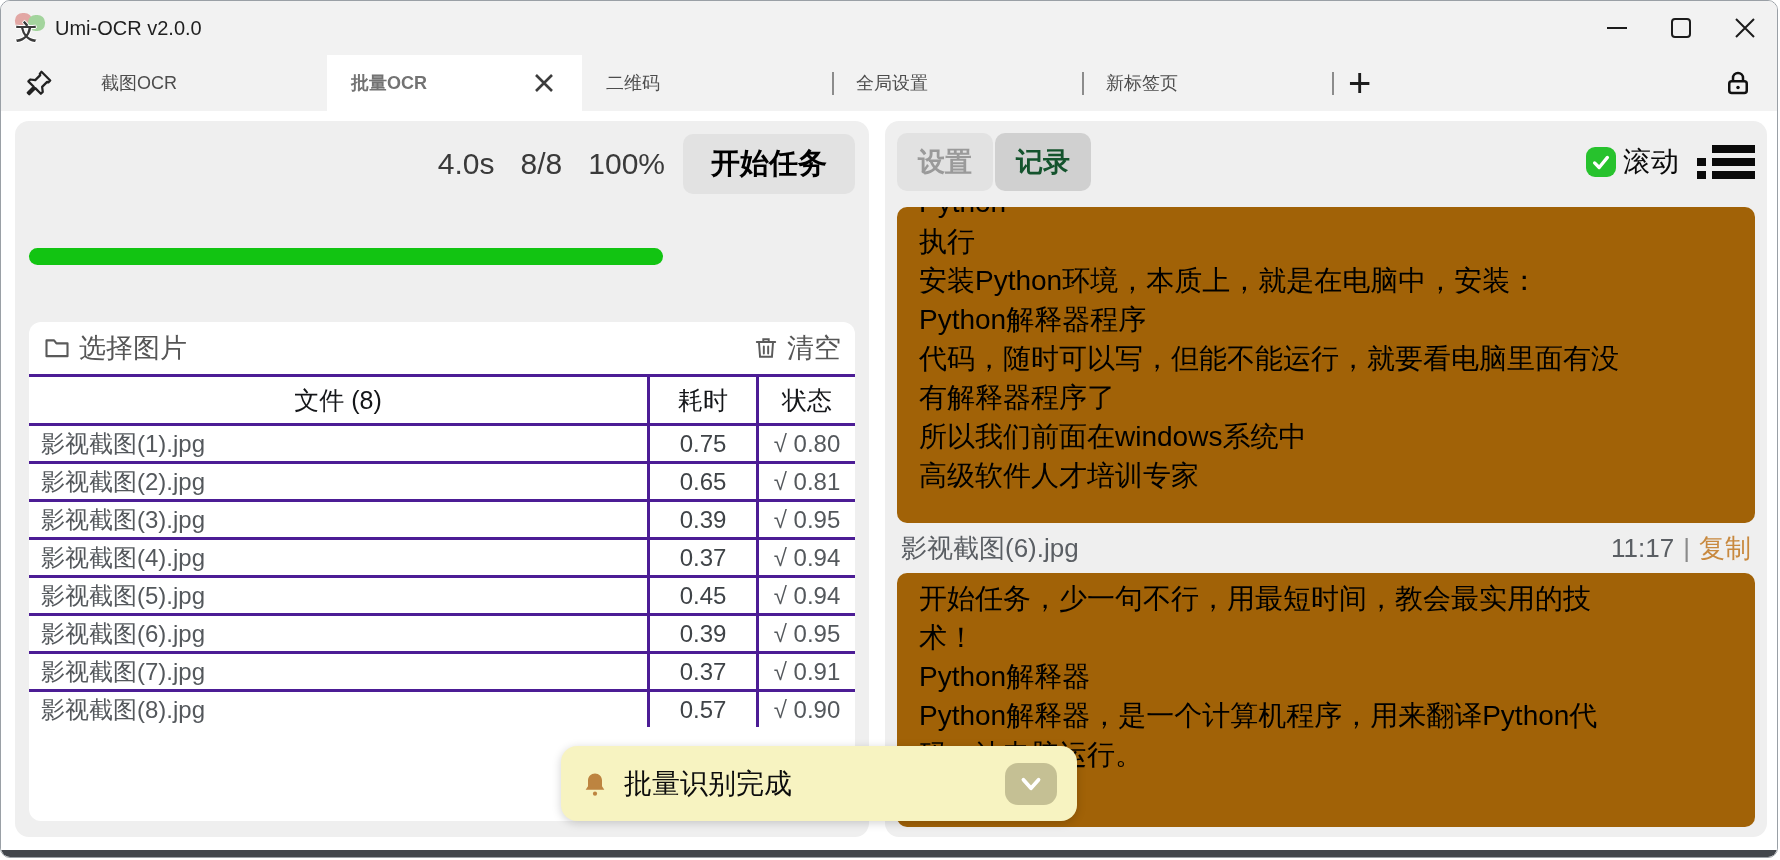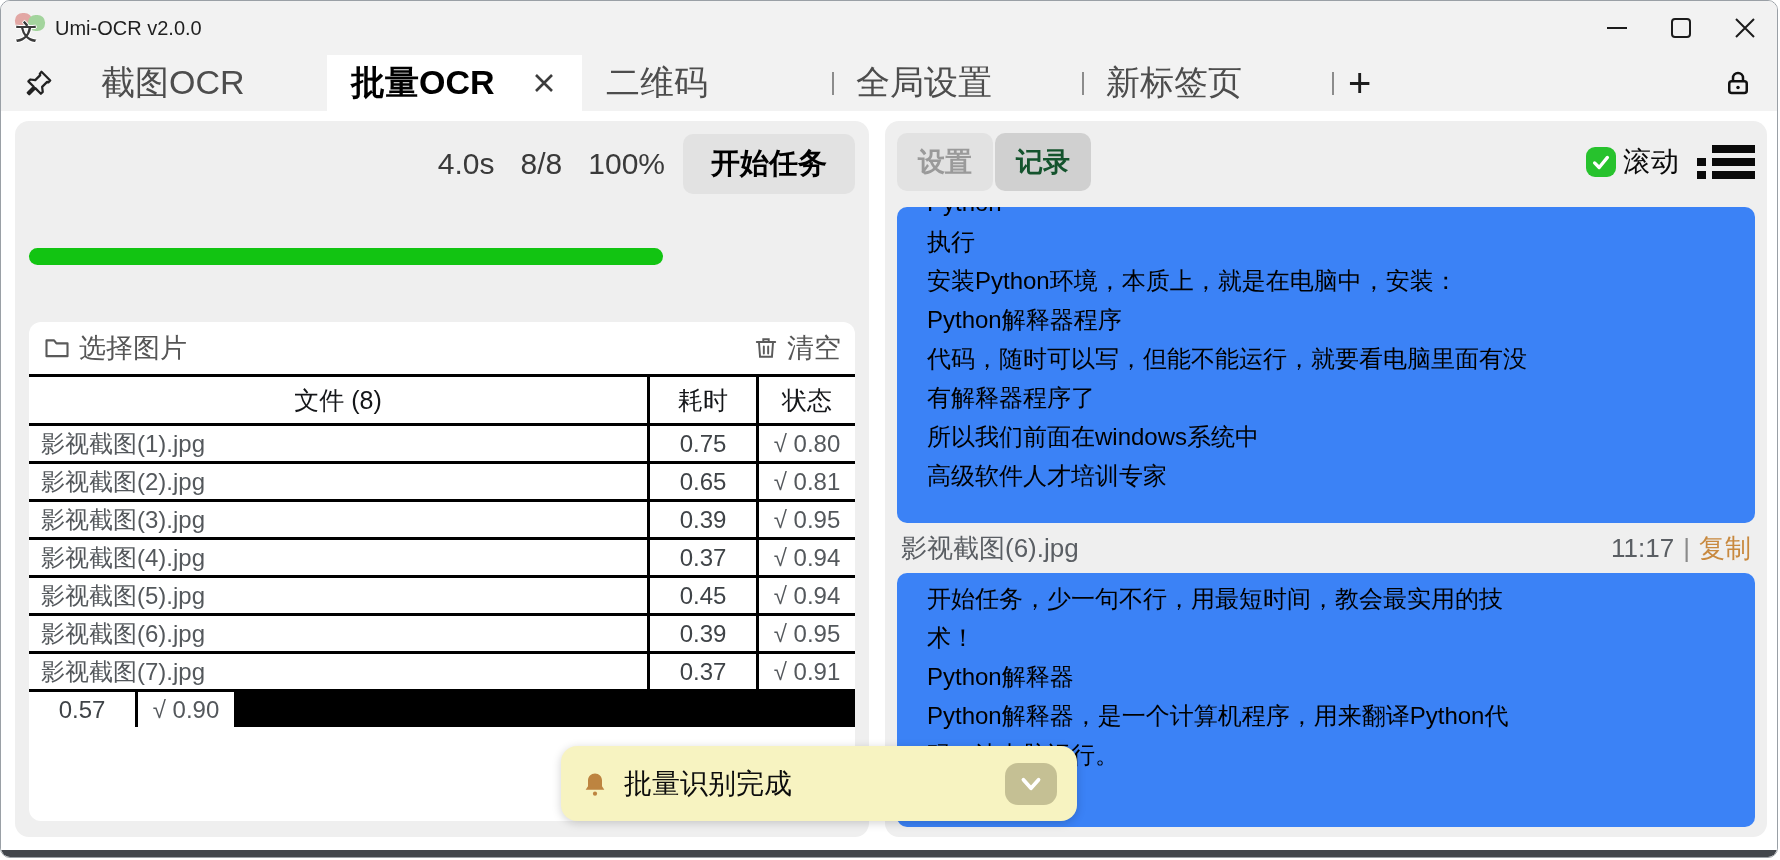--- a/index.html
+++ b/index.html
@@ -17,22 +17,22 @@
   .logo .blob2 { position:absolute; right:0; top:2px; width:17px; height:16px; background:#a3d49d; border-radius:45%; }
   .logo .glyph { position:absolute; left:1px; bottom:-3px; font-size:21px; font-weight:bold; color:#3a3a3a;
                  text-shadow:-1px 0 #fff,1px 0 #fff,0 -1px #fff,0 1px #fff; }
   .win-title { font-size:20px; color:#1f1f1f; }
   .win-controls { margin-left:auto; display:flex; height:100%; }
   .win-btn { width:64px; height:100%; display:flex; align-items:center; justify-content:center; }
 
   
   .tabbar { height:56px; background:#f2f2f2; display:flex; align-items:stretch; }
   .pin-btn { width:76px; display:flex; align-items:center; justify-content:center; }
-  .tab { width:250px; display:flex; align-items:center; padding-left:24px; font-size:34px; color:#4d4d4d; position:relative; }
-  .tab.active { width:255px; background:#fff; color:#000000; font-weight:bold; }
+  .tab { width:250px; display:flex; align-items:center; padding-left:24px; font-size:18px; color:#4d4d4d; position:relative; }
+  .tab.active { width:255px; background:#fff; color:#737373; font-weight:bold; }
   .tab.sep::before, .plus-btn.sep::before { content:''; position:absolute; left:0; top:17px; height:23px; width:2px; background:#8c8c8c; }
   .tab-close { margin-left:auto; margin-right:26px; display:flex; align-items:center; }
   .plus-btn { width:90px; display:flex; align-items:center; padding-left:16px; font-size:40px; font-weight:300; color:#1d1d1d; position:relative; }
   .lock-btn { margin-left:auto; width:78px; display:flex; align-items:center; justify-content:center; }
 
   
   .content { position:absolute; top:110px; left:0; right:0; bottom:0; background:#fff; }
   .card { position:absolute; background:#efefef; border-radius:14px; top:10px; height:716px; }
   .left-card  { left:14px;  width:854px; padding:14px 14px 16px 14px; display:flex; flex-direction:column;gap:48px; }
   .right-card { left:884px; width:882px; padding:10px 12px; display:flex; flex-direction:column; }
@@ -41,21 +41,21 @@
   .task-row { display:flex; align-items:center; height:58px; }
   .times { margin-left:auto; display:flex; gap:26px; font-size:30px; color:#3a3a3a; }
   .start-btn { margin-left:18px; width:172px; height:60px; background:#e2e2e2; border-radius:10px;
                display:flex; align-items:center; justify-content:center; font-size:29px; font-weight:bold; color:#000; }
   .progress-track { margin-top:7px; height:17px; width:calc(100% - 192px); }
   .progress-fill { height:100%; border-radius:9px; }
   .file-card { margin-top:9px; flex:1; background:#fff; border-radius:12px; display:flex; flex-direction:column; overflow:hidden; }
   .picker-row { height:52px; display:flex; align-items:center; padding:0 14px; font-size:27px; color:#565656; }
   .picker-left { display:flex; align-items:center; gap:8px; }
   .clear-btn { margin-left:auto; display:flex; align-items:center; gap:8px; }
-  .ftable { background:#000000; display:flex; flex-direction:column; gap:3px; padding-top:3px; }
+  .ftable { background:#4c1d95; display:flex; flex-direction:column; gap:3px; padding-top:3px; }
   .tr { display:flex; gap:3px; }
   .td { background:#fff; display:flex; align-items:center; justify-content:center; }
   .td-file { flex:1; justify-content:flex-start; padding-left:12px; font-size:24px; color:#54585c; }
   .td-time { width:106px; font-size:24px; color:#3f4347; }
   .td-status { width:96px; font-size:24px; color:#54585c; }
   .thead .td { height:46px; font-size:25px; color:#141619; }
   .thead .td-file { justify-content:center; padding-left:0; }
   .tbody .tr .td { height:35px; }
 
   
@@ -63,22 +63,22 @@
   .rp-tab { width:96px; height:58px; border-radius:10px; display:flex; align-items:center; justify-content:center; font-size:27px;font-weight:bold; }
   .rp-tab-settings { background:#e2e2e2; color:#9a9a9a; margin-right:2px; }
   .rp-tab-records { background:#d0d0d0; color:#14532d; font-weight:bold; }
   .scroll-toggle { margin-left:auto; display:flex; align-items:center; gap:7px; font-size:28px; color:#0a0a0a; }
   .check-box { width:30px; height:30px; border-radius:9px; display:flex; align-items:center; justify-content:center; }
   .list-btn { margin-left:18px; width:58px; padding:2px 0; }
   .li-row { display:flex; gap:6px; align-items:center; margin:5px 0; }
   .li-dot { width:9px; height:8px; background:#0a0a0a; }
   .li-dot.hidden { background:transparent; }
   .li-bar { height:8px; flex:1; background:#0a0a0a; }
-  .rec-block { background:#3b82f6; border-radius:10px; padding:6px 30px; overflow:hidden;
-               font-size:24px; line-height:39px; color:#000; }
+  .rec-block { background:#a16207; border-radius:10px; padding:6px 22px; overflow:hidden;
+               font-size:28px; line-height:39px; color:#000; }
   .rec-block-1 { margin-top:14px; height:316px; padding-top:0; }
   .rec-block-1 .txt-line:first-child { margin-top:-24px; }
   .rec-header { height:50px; display:flex; align-items:center; padding:0 4px; font-size:26px; color:#5a5e63; }
   .rec-meta { margin-left:auto; display:flex; align-items:center; gap:9px; }
   .rec-sep { color:#8a8a8a; }
   .rec-block-2 { flex:1; }
   .txt-line { white-space:nowrap; }
 
   
   .notification { position:absolute; left:560px; top:745px; width:516px; height:75px; border-radius:16px;
@@ -224,20 +224,21 @@
               <div class="td td-file">影视截图(6).jpg</div>
               <div class="td td-time">0.39</div>
               <div class="td td-status">√ 0.95</div>
             </div>
             <div class="tr">
               <div class="td td-file">影视截图(7).jpg</div>
               <div class="td td-time">0.37</div>
               <div class="td td-status">√ 0.91</div>
             </div>
             <div class="tr">
+              <div class="td td-file">影视截图(8).jpg</div>
               <div class="td td-time">0.57</div>
               <div class="td td-status">√ 0.90</div>
             </div>
           </div>
       </div>
     </div>
 
     <div class="card right-card">
       <div class="rp-tabs">
         <div class="rp-tab rp-tab-settings">设置</div>

